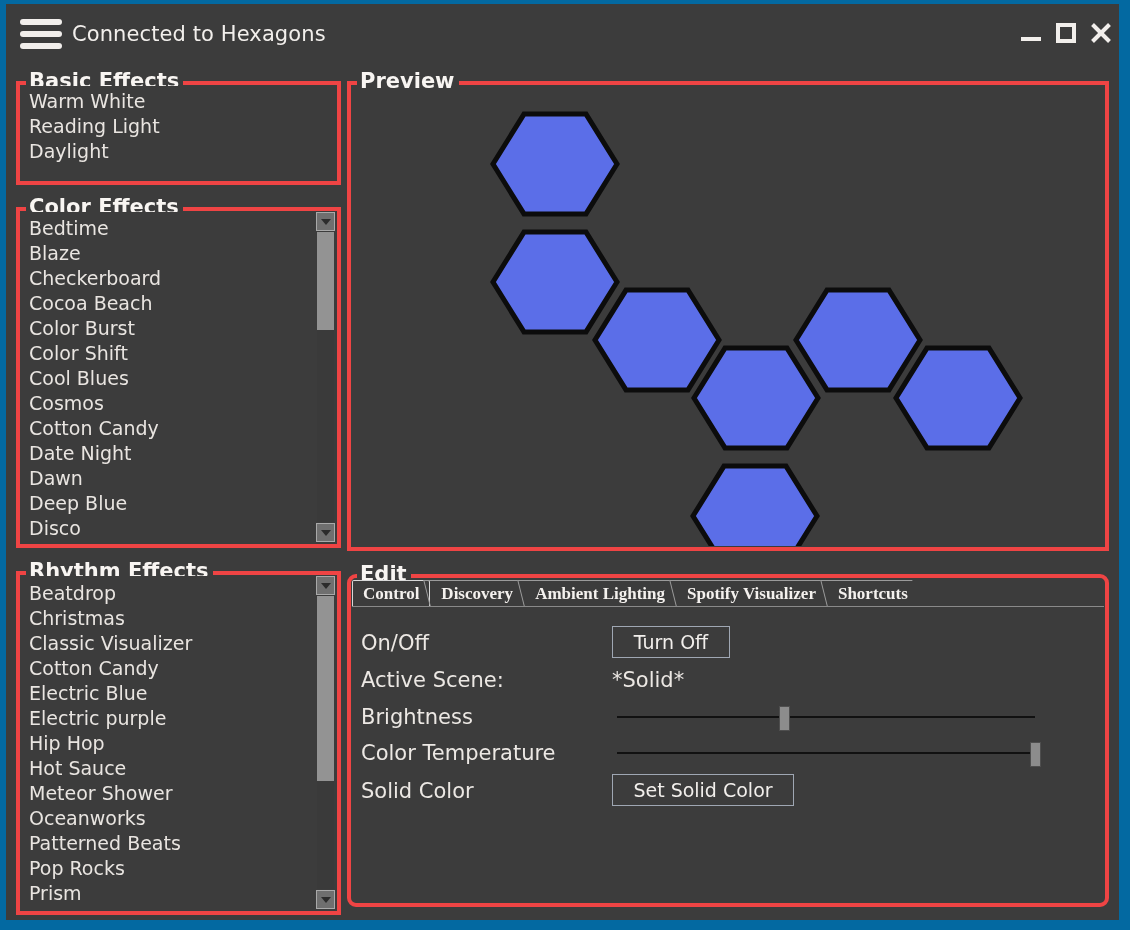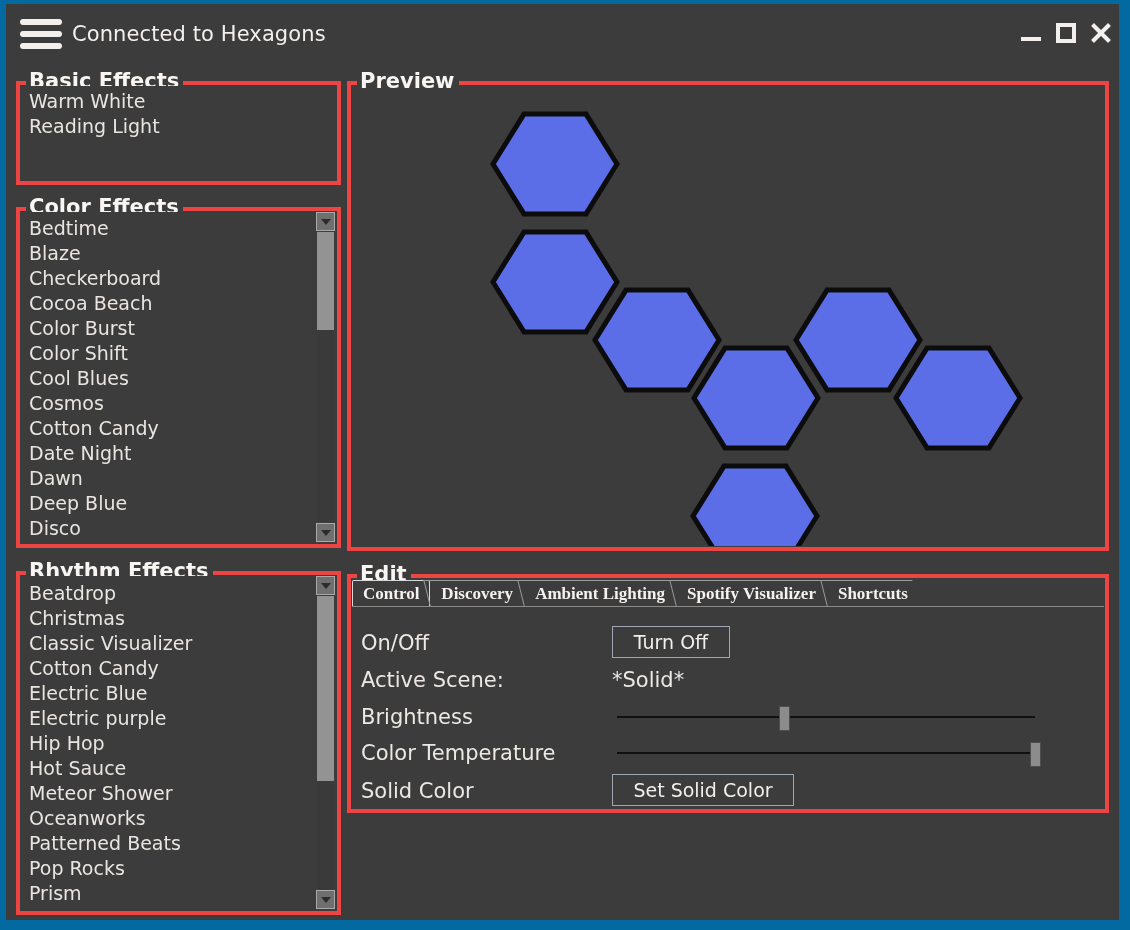--- a/index.html
+++ b/index.html
@@ -333,20 +333,21 @@
         <u></u>
       </div>
     </div>
 
     <div class="group" id="grp-basic" style="left:10px; top:77px; width:325px; height:104px;">
       <div class="legend">Basic Effects</div>
       <div class="listbox">
         <div class="listitems" id="basic-list" style="top:3px;">
             <div class="listitem">Warm White</div>
             <div class="listitem">Reading Light</div>
+            <div class="listitem">Daylight</div>
           </div>
       </div>
     </div>
 
     <div class="group" id="grp-color" style="left:10px; top:203px; width:325px; height:341px;">
       <div class="legend">Color Effects</div>
       <div class="listbox">
         <div class="listitems" id="color-list" style="top:4px;">
             <div class="listitem">Bedtime</div>
             <div class="listitem">Blaze</div>
@@ -416,21 +417,21 @@
             <polygon points="265.0,196.0 234.0,245.9 172.0,245.9 141.0,196.0 172.0,146.1 234.0,146.1" fill="#5b6ee8" stroke="#0c0c0c" stroke-width="5" stroke-linejoin="miter"></polygon>
             <polygon points="367.0,254.0 336.0,303.9 274.0,303.9 243.0,254.0 274.0,204.1 336.0,204.1" fill="#5b6ee8" stroke="#0c0c0c" stroke-width="5" stroke-linejoin="miter"></polygon>
             <polygon points="466.0,312.0 435.0,361.9 373.0,361.9 342.0,312.0 373.0,262.1 435.0,262.1" fill="#5b6ee8" stroke="#0c0c0c" stroke-width="5" stroke-linejoin="miter"></polygon>
             <polygon points="568.0,254.0 537.0,303.9 475.0,303.9 444.0,254.0 475.0,204.1 537.0,204.1" fill="#5b6ee8" stroke="#0c0c0c" stroke-width="5" stroke-linejoin="miter"></polygon>
             <polygon points="668.0,312.0 637.0,361.9 575.0,361.9 544.0,312.0 575.0,262.1 637.0,262.1" fill="#5b6ee8" stroke="#0c0c0c" stroke-width="5" stroke-linejoin="miter"></polygon>
             <polygon points="465.0,430.0 434.0,479.9 372.0,479.9 341.0,430.0 372.0,380.1 434.0,380.1" fill="#5b6ee8" stroke="#0c0c0c" stroke-width="5" stroke-linejoin="miter"></polygon>
           </svg>
       </div>
     </div>
 
-    <div class="group" id="grp-edit" style="left:341px; top:570px; width:762px; height:239px;">
+    <div class="group" id="grp-edit" style="left:341px; top:570px; width:762px; height:333px;border-radius:9px;">
       <div class="legend">Edit</div>
 
       <div class="tabbar" id="tabbar">
           <div class="tab active"><span class="tabskin"></span><span class="tablabel">Control</span></div>
           <div class="tab"><span class="tabskin"></span><span class="tablabel">Discovery</span></div>
           <div class="tab"><span class="tabskin"></span><span class="tablabel">Ambient Lighting</span></div>
           <div class="tab"><span class="tabskin"></span><span class="tablabel">Spotify Visualizer</span></div>
           <div class="tab"><span class="tabskin"></span><span class="tablabel">Shortcuts</span></div>
         </div>
       <div class="tabsep"></div>

